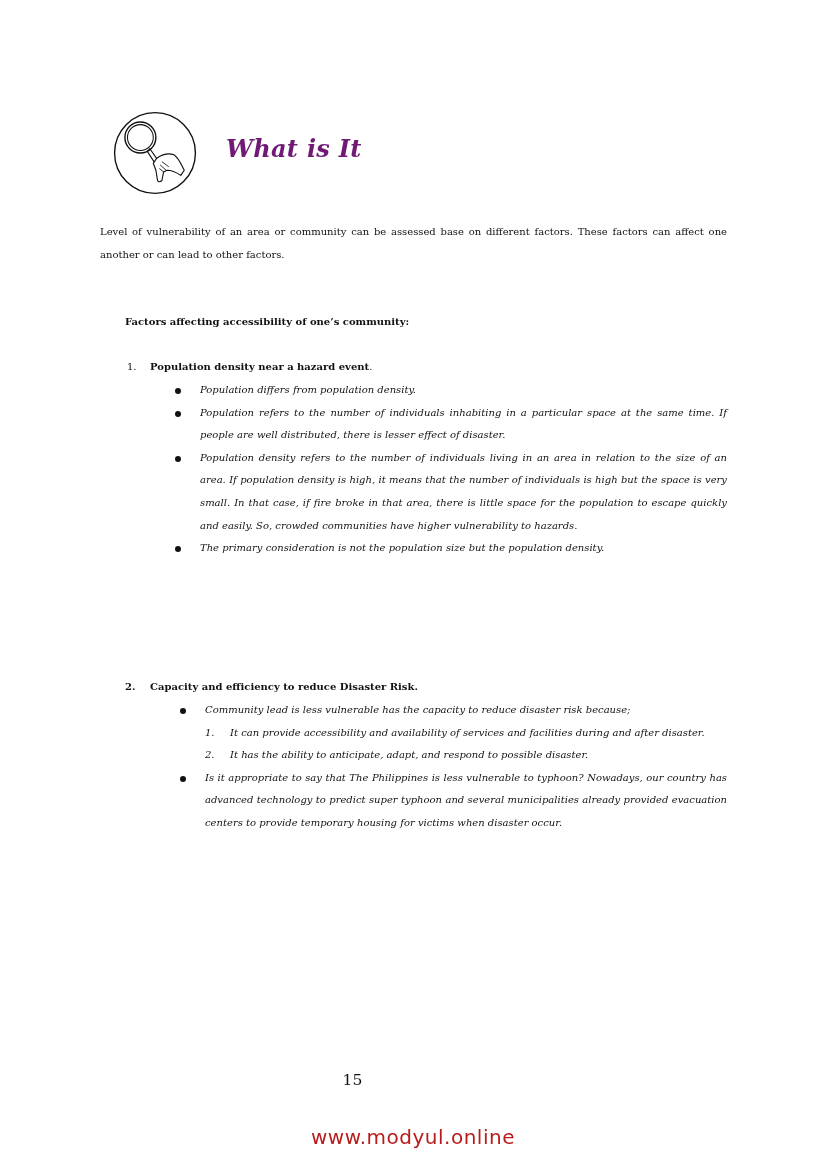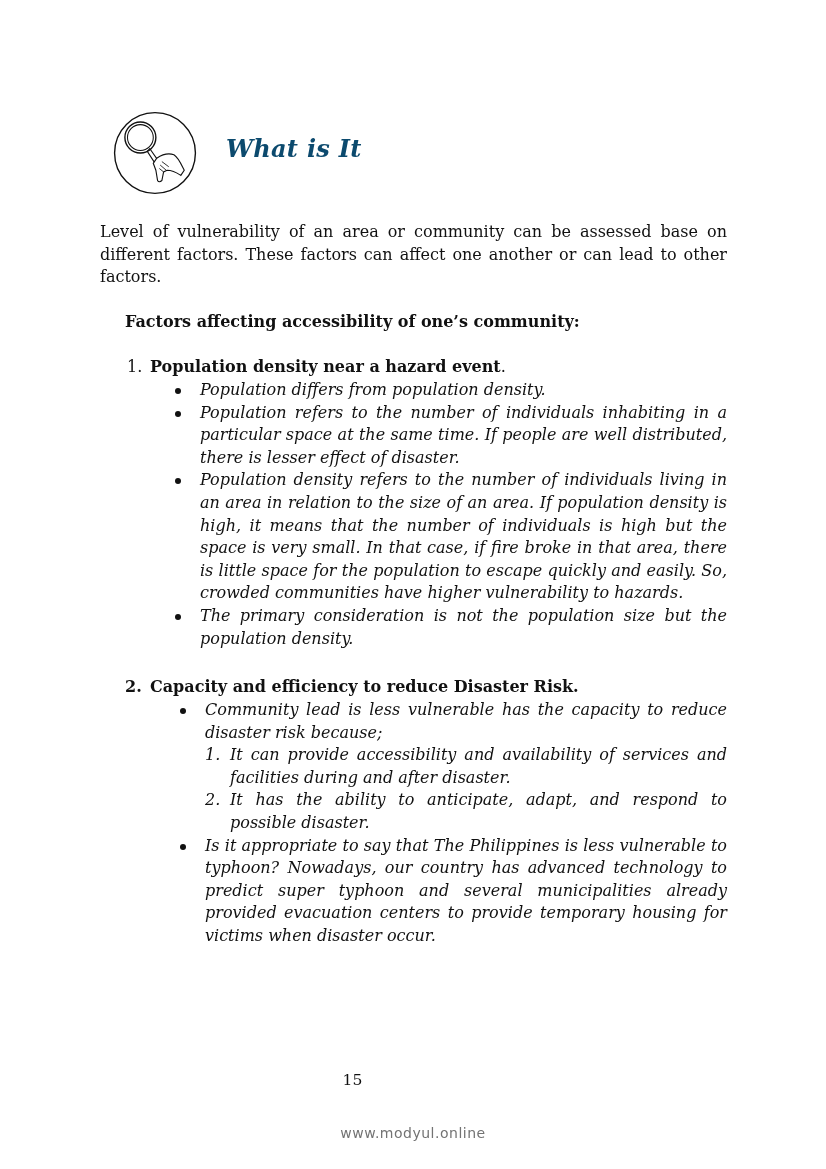--- a/index.html
+++ b/index.html
@@ -35,25 +35,25 @@
     }
     .section-title {
       position: absolute;
       left: 226px;
       top: 134px;
       font-family: "DejaVu Serif", serif;
       font-weight: bold;
       font-style: italic;
       font-size: 24px;
       letter-spacing: 0.3px;
-      color: #0c4a6e;
+      color: #701a75;
       white-space: nowrap;
     }
     .text {
-      font-size: 16px;
+      font-size: 10px;
       line-height: 22.6px;
     }
     .intro {
       position: absolute;
       left: 100px;
       top: 221px;
       width: 627px;
       text-align: justify;
       margin: 0;
     }
@@ -123,22 +123,22 @@
       text-align: center;
       font-size: 15.6px;
     }
     .watermark {
       position: absolute;
       left: 0;
       width: 826px;
       top: 1125px;
       text-align: center;
       font-family: "DejaVu Sans", "Liberation Sans", sans-serif;
-      font-size: 14px;
-      color: #737373;
+      font-size: 20px;
+      color: #b91c1c;
       letter-spacing: 0.5px;
     }
   </style>
 </head>
 <body>
 
 <div class="page">
 
   <div class="header">
     <svg class="icon-circle" viewBox="0 0 100 100" xmlns="http://www.w3.org/2000/svg">

